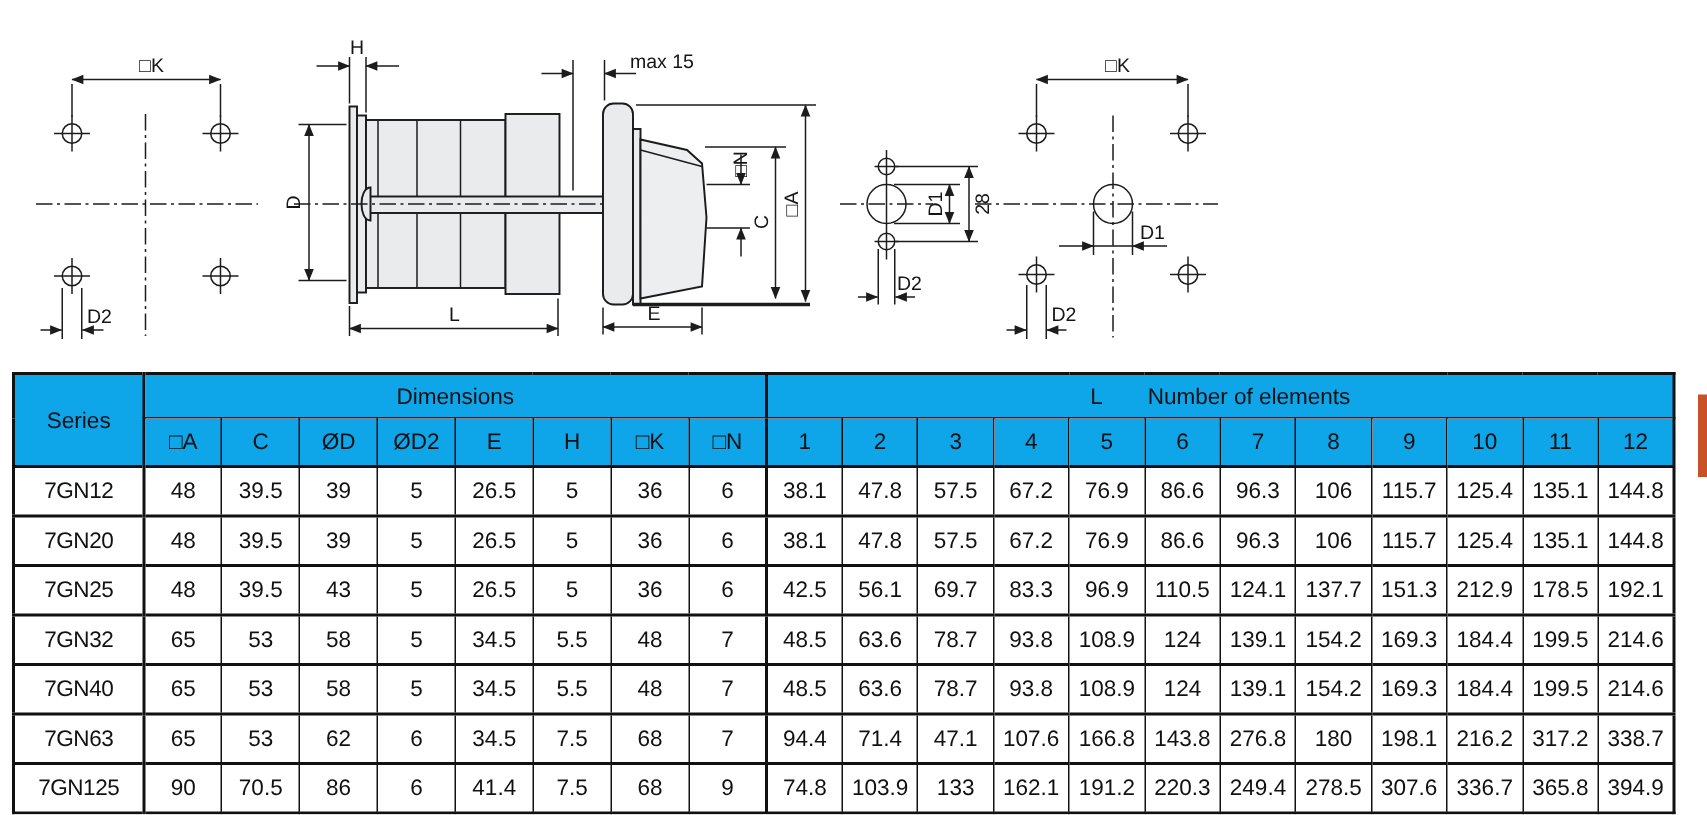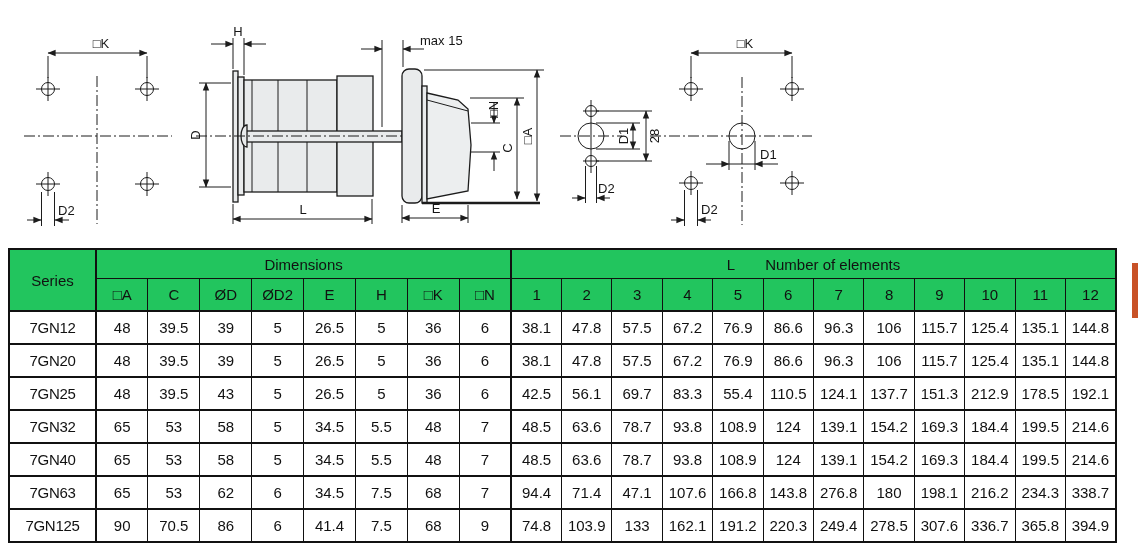--- a/index.html
+++ b/index.html
@@ -12,21 +12,21 @@
   .cl{stroke:#1c1c1c;stroke-width:1;fill:none;stroke-dasharray:11 3 2 3;}
   .hid{stroke:#1c1c1c;stroke-width:1;fill:none;stroke-dasharray:6 3;}
   .fillA{fill:#e9ebec;stroke:#1c1c1c;stroke-width:1.3;}
   .fillB{fill:#eceeef;stroke:#1c1c1c;stroke-width:1.3;}
   .base{stroke:#1c1c1c;stroke-width:2.4;fill:none;}
 
   .dim-table{position:absolute;left:8px;top:248px;width:1107px;border-collapse:collapse;
              table-layout:fixed;border:2px solid #111;font-size:15px;}
   .dim-table th,.dim-table td{border:1px solid #111;text-align:center;vertical-align:middle;
              padding:0;white-space:nowrap;overflow:hidden;font-weight:normal;}
-  .dim-table thead th{background:#22c55e;}
+  .dim-table thead th{background:#0ea5e9;}
   .dim-table thead tr.r1 th{height:28px;}
   .dim-table thead tr.r2 th{height:31px;}
   .dim-table tbody td{height:31px;border-top-width:2px;background:#fff;}
   .thick-right{border-right-width:2px !important;}
   .series-cell{font-weight:bold;letter-spacing:-0.3px;}
   .gap{display:inline-block;width:30px;}
   .accent-tab{position:absolute;right:0;top:263px;width:6px;height:55px;}
 </style>
 </head>
 <body>
@@ -305,21 +305,21 @@
           <td>43</td>
           <td>5</td>
           <td>26.5</td>
           <td>5</td>
           <td>36</td>
           <td class="thick-right">6</td>
           <td>42.5</td>
           <td>56.1</td>
           <td>69.7</td>
           <td>83.3</td>
-          <td>55.4</td>
+          <td>96.9</td>
           <td>110.5</td>
           <td>124.1</td>
           <td>137.7</td>
           <td>151.3</td>
           <td>212.9</td>
           <td>178.5</td>
           <td>192.1</td>
         </tr>
         <tr>
           <td class="series-cell thick-right">7GN32</td>
@@ -380,21 +380,21 @@
           <td>94.4</td>
           <td>71.4</td>
           <td>47.1</td>
           <td>107.6</td>
           <td>166.8</td>
           <td>143.8</td>
           <td>276.8</td>
           <td>180</td>
           <td>198.1</td>
           <td>216.2</td>
-          <td>234.3</td>
+          <td>317.2</td>
           <td>338.7</td>
         </tr>
         <tr>
           <td class="series-cell thick-right">7GN125</td>
           <td>90</td>
           <td>70.5</td>
           <td>86</td>
           <td>6</td>
           <td>41.4</td>
           <td>7.5</td>

